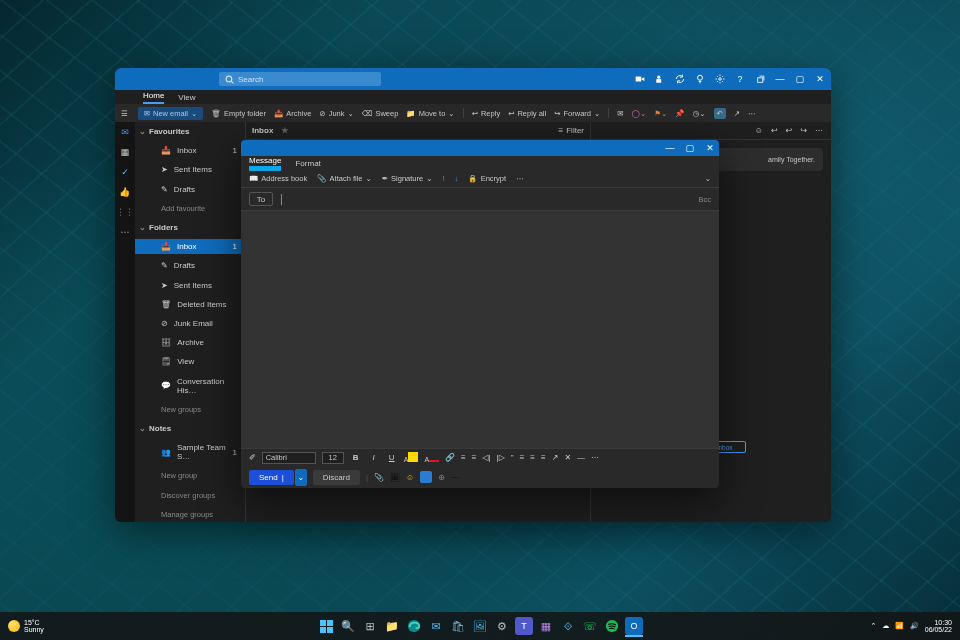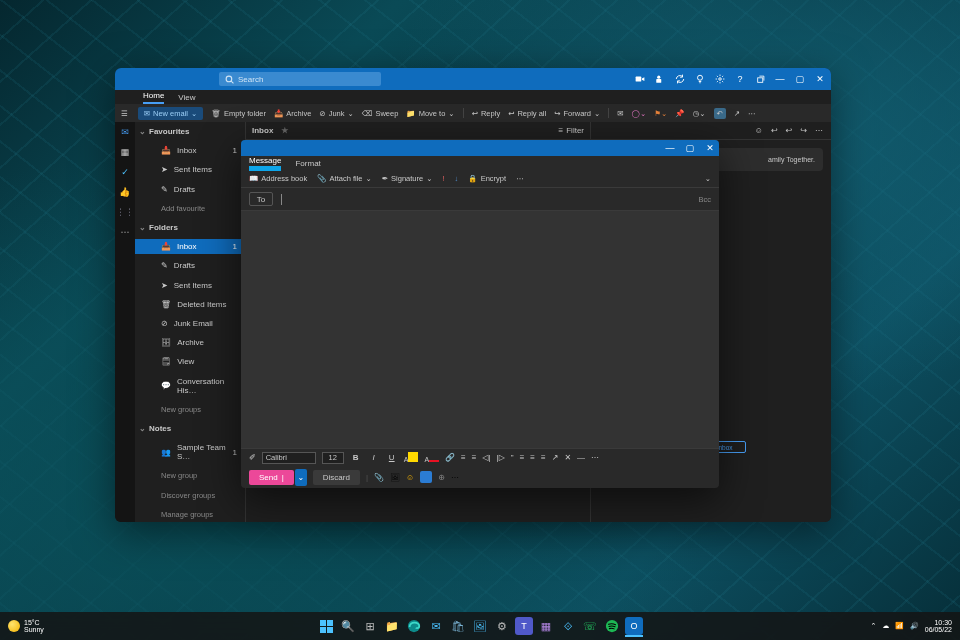--- a/index.html
+++ b/index.html
@@ -131,21 +131,21 @@
 .size-input { width:22px; height:12px; background:#1f1f1f; border:1px solid #555; color:#c8c8c8; font-size:7.5px; padding:0 2px; text-align:center; }
 .fmt-btn { width:12px; text-align:center; }
 .fmt-btn.b { font-weight:bold; }
 .fmt-btn.i { font-style:italic; }
 .fmt-btn.u { text-decoration:underline; }
 .colorchip { width:10px; height:10px; display:inline-block; }
 .colorchip.hl { background:#ffd900; border-bottom:2px solid #ffd900; }
 .colorchip.fc { border-bottom:2px solid #e81123; }
 
 .send-bar { height:22px; display:flex; align-items:center; gap:6px; padding:0 8px; font-size:8px; }
-.send-btn { background:#ec4899; color:#fff; padding:3px 10px; border-radius:2px; display:flex; align-items:center; gap:4px; }
+.send-btn { background:#1d4ed8; color:#fff; padding:3px 10px; border-radius:2px; display:flex; align-items:center; gap:4px; }
 .send-chev { background:#0f6cbd; color:#fff; width:12px; height:17px; display:flex; align-items:center; justify-content:center; border-radius:2px; margin-left:-5px; }
 .discard-btn { background:#3a3a3a; color:#c8c8c8; padding:3px 10px; border-radius:2px; }
 .swatch { width:12px; height:12px; border-radius:2px; }
 
 
 .taskbar {
   position:absolute; left:0; bottom:0; width:960px; height:28px;
   background:rgba(20,20,20,.85); backdrop-filter:blur(8px);
   display:flex; align-items:center; font-size:8px; color:#fff;
 }

